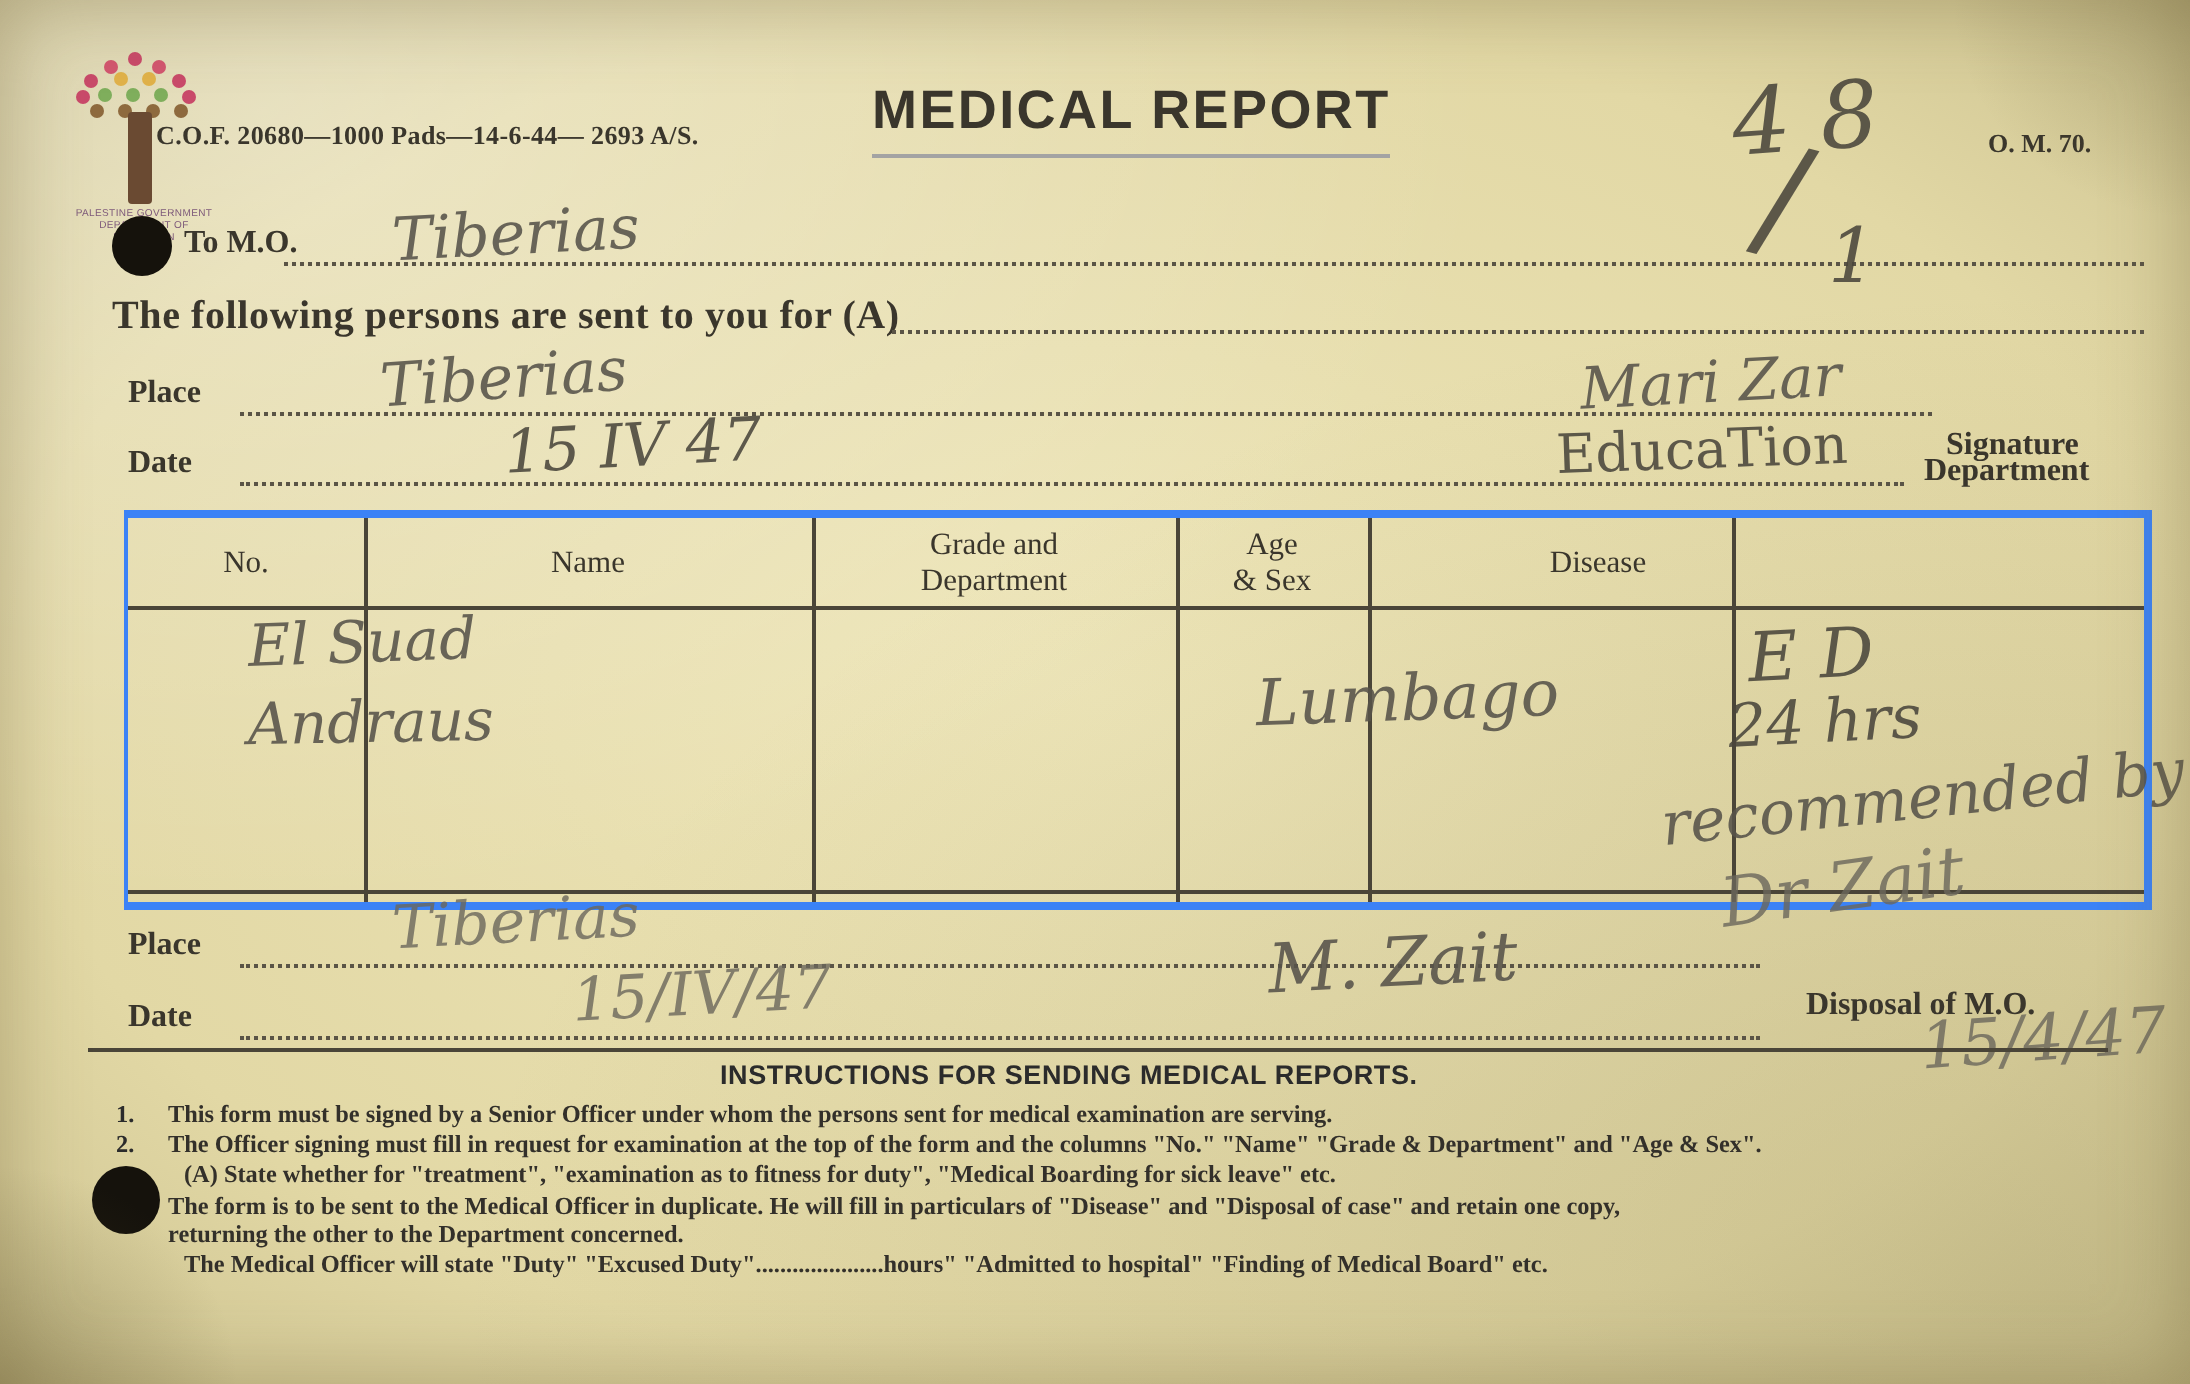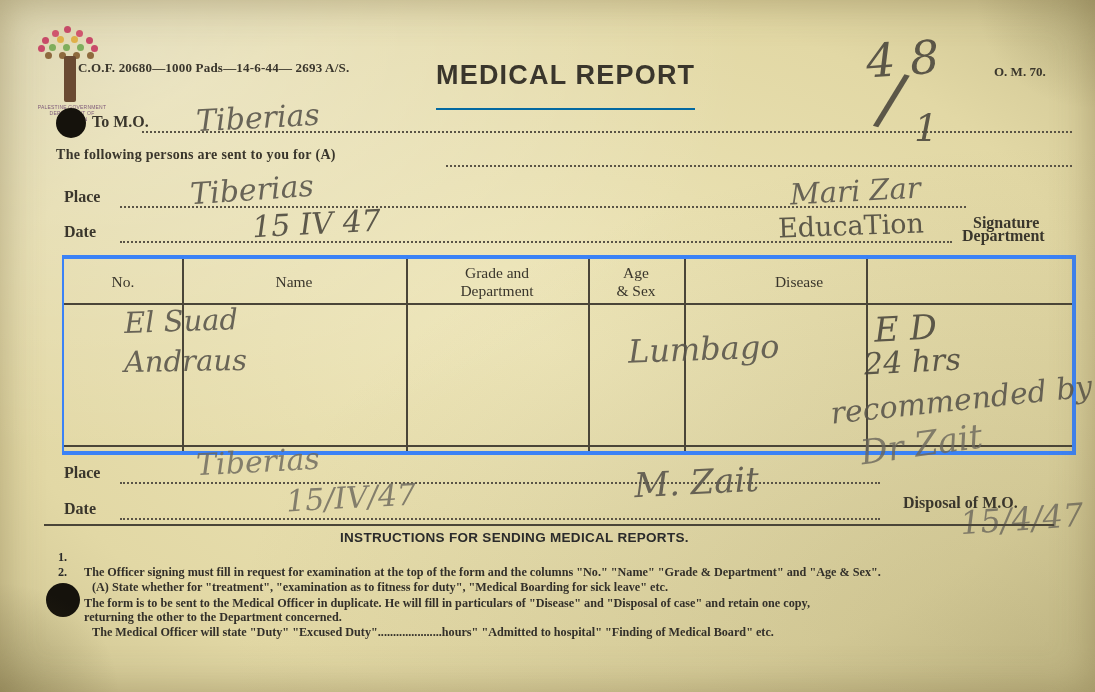--- a/index.html
+++ b/index.html
@@ -94,44 +94,44 @@
   #print-code {
     left: 40px;
     top: 60px;
     font-size: 13px;
     font-weight: bold;
     letter-spacing: 0.2px;
     margin-left: 38px;
   }
   #doc-title {
     left: 436px;
-    top: 60px;
+    top: 40px;
     font-size: 27px;
     font-weight: bold;
     letter-spacing: 1.2px;
     font-family: "Liberation Sans", sans-serif;
-    border-bottom: 2px solid #0369a1;
-    padding-bottom: 17px;
+    border-bottom: 2px solid #a3a3a3;
+    padding-bottom: 6px;
   }
   #om-no {
     left: 994px;
     top: 64px;
     font-size: 13px;
     font-weight: bold;
   }
   #label-mo {
     left: 92px;
     top: 113px;
     font-size: 16px;
     font-weight: bold;
   }
   #label-sent {
     left: 56px;
     top: 147px;
-    font-size: 14px;
+    font-size: 20px;
     font-weight: bold;
     letter-spacing: 0.3px;
   }
   #label-place1 { left: 64px; top: 188px; font-size: 16px; font-weight: bold; }
   #label-date1  { left: 64px; top: 223px; font-size: 16px; font-weight: bold; }
   #label-signature { left: 973px; top: 190px; font-size: 16px; font-weight: bold; margin-top: 24px; }
   #label-department { left: 962px; top: 227px; font-size: 16px; font-weight: bold; }
 
   #label-place2 { left: 64px; top: 464px; font-size: 16px; font-weight: bold; }
   #label-date2  { left: 64px; top: 500px; font-size: 16px; font-weight: bold; }
@@ -182,21 +182,21 @@
   
   #instr-line {
     position: absolute;
     left: 44px;
     top: 524px;
     width: 1010px;
     border-top: 2px solid #4a4538;
   }
   #instr-title {
     position: absolute;
-    left: 340px;
+    left: 360px;
     top: 530px;
     font-size: 13.5px;
     font-weight: bold;
     font-family: "Liberation Sans", sans-serif;
     letter-spacing: 0.3px;
   }
   .instr-item {
     position: absolute;
     font-size: 12.2px;
     line-height: 14.5px;
@@ -340,20 +340,21 @@
 
   <div class="hand light" id="hw-place2">Tiberias</div>
   <div class="hand light" id="hw-date2">15/IV/47</div>
   <div class="hand" id="hw-sigmo">M. Zait</div>
   <div class="hand light" id="hw-sigdate">15/4/47</div>
 
   <div id="instr-line"></div>
   <div id="instr-title">INSTRUCTIONS FOR SENDING MEDICAL REPORTS.</div>
 
   <div class="instr-num" style="left:58px; top:550px;">1.</div>
+  <div class="instr-item" style="left:84px; top:550px; width:980px;">This form must be signed by a Senior Officer under whom the persons sent for medical examination are serving.</div>
 
   <div class="instr-num" style="left:58px; top:565px;">2.</div>
   <div class="instr-item" style="left:84px; top:565px; width:980px;">The Officer signing must fill in request for examination at the top of the form and the columns "No." "Name" "Grade &amp; Department" and "Age &amp; Sex".</div>
 
   <div class="instr-item" style="left:92px; top:580px; width:980px;">(A) State whether for "treatment", "examination as to fitness for duty", "Medical Boarding for sick leave" etc.</div>
   <div class="instr-item" style="left:84px; top:596px; width:980px;">The form is to be sent to the Medical Officer in duplicate.  He will fill in particulars of "Disease" and "Disposal of case" and retain one copy,</div>
   <div class="instr-item" style="left:84px; top:610px; width:980px;">returning the other to the Department concerned.</div>
   <div class="instr-item" style="left:92px; top:625px; width:980px;">The Medical Officer will state "Duty" "Excused Duty".....................hours" "Admitted to hospital" "Finding of Medical Board" etc.</div>
 
   <div class="dark-corner" id="corner-bl"></div>

